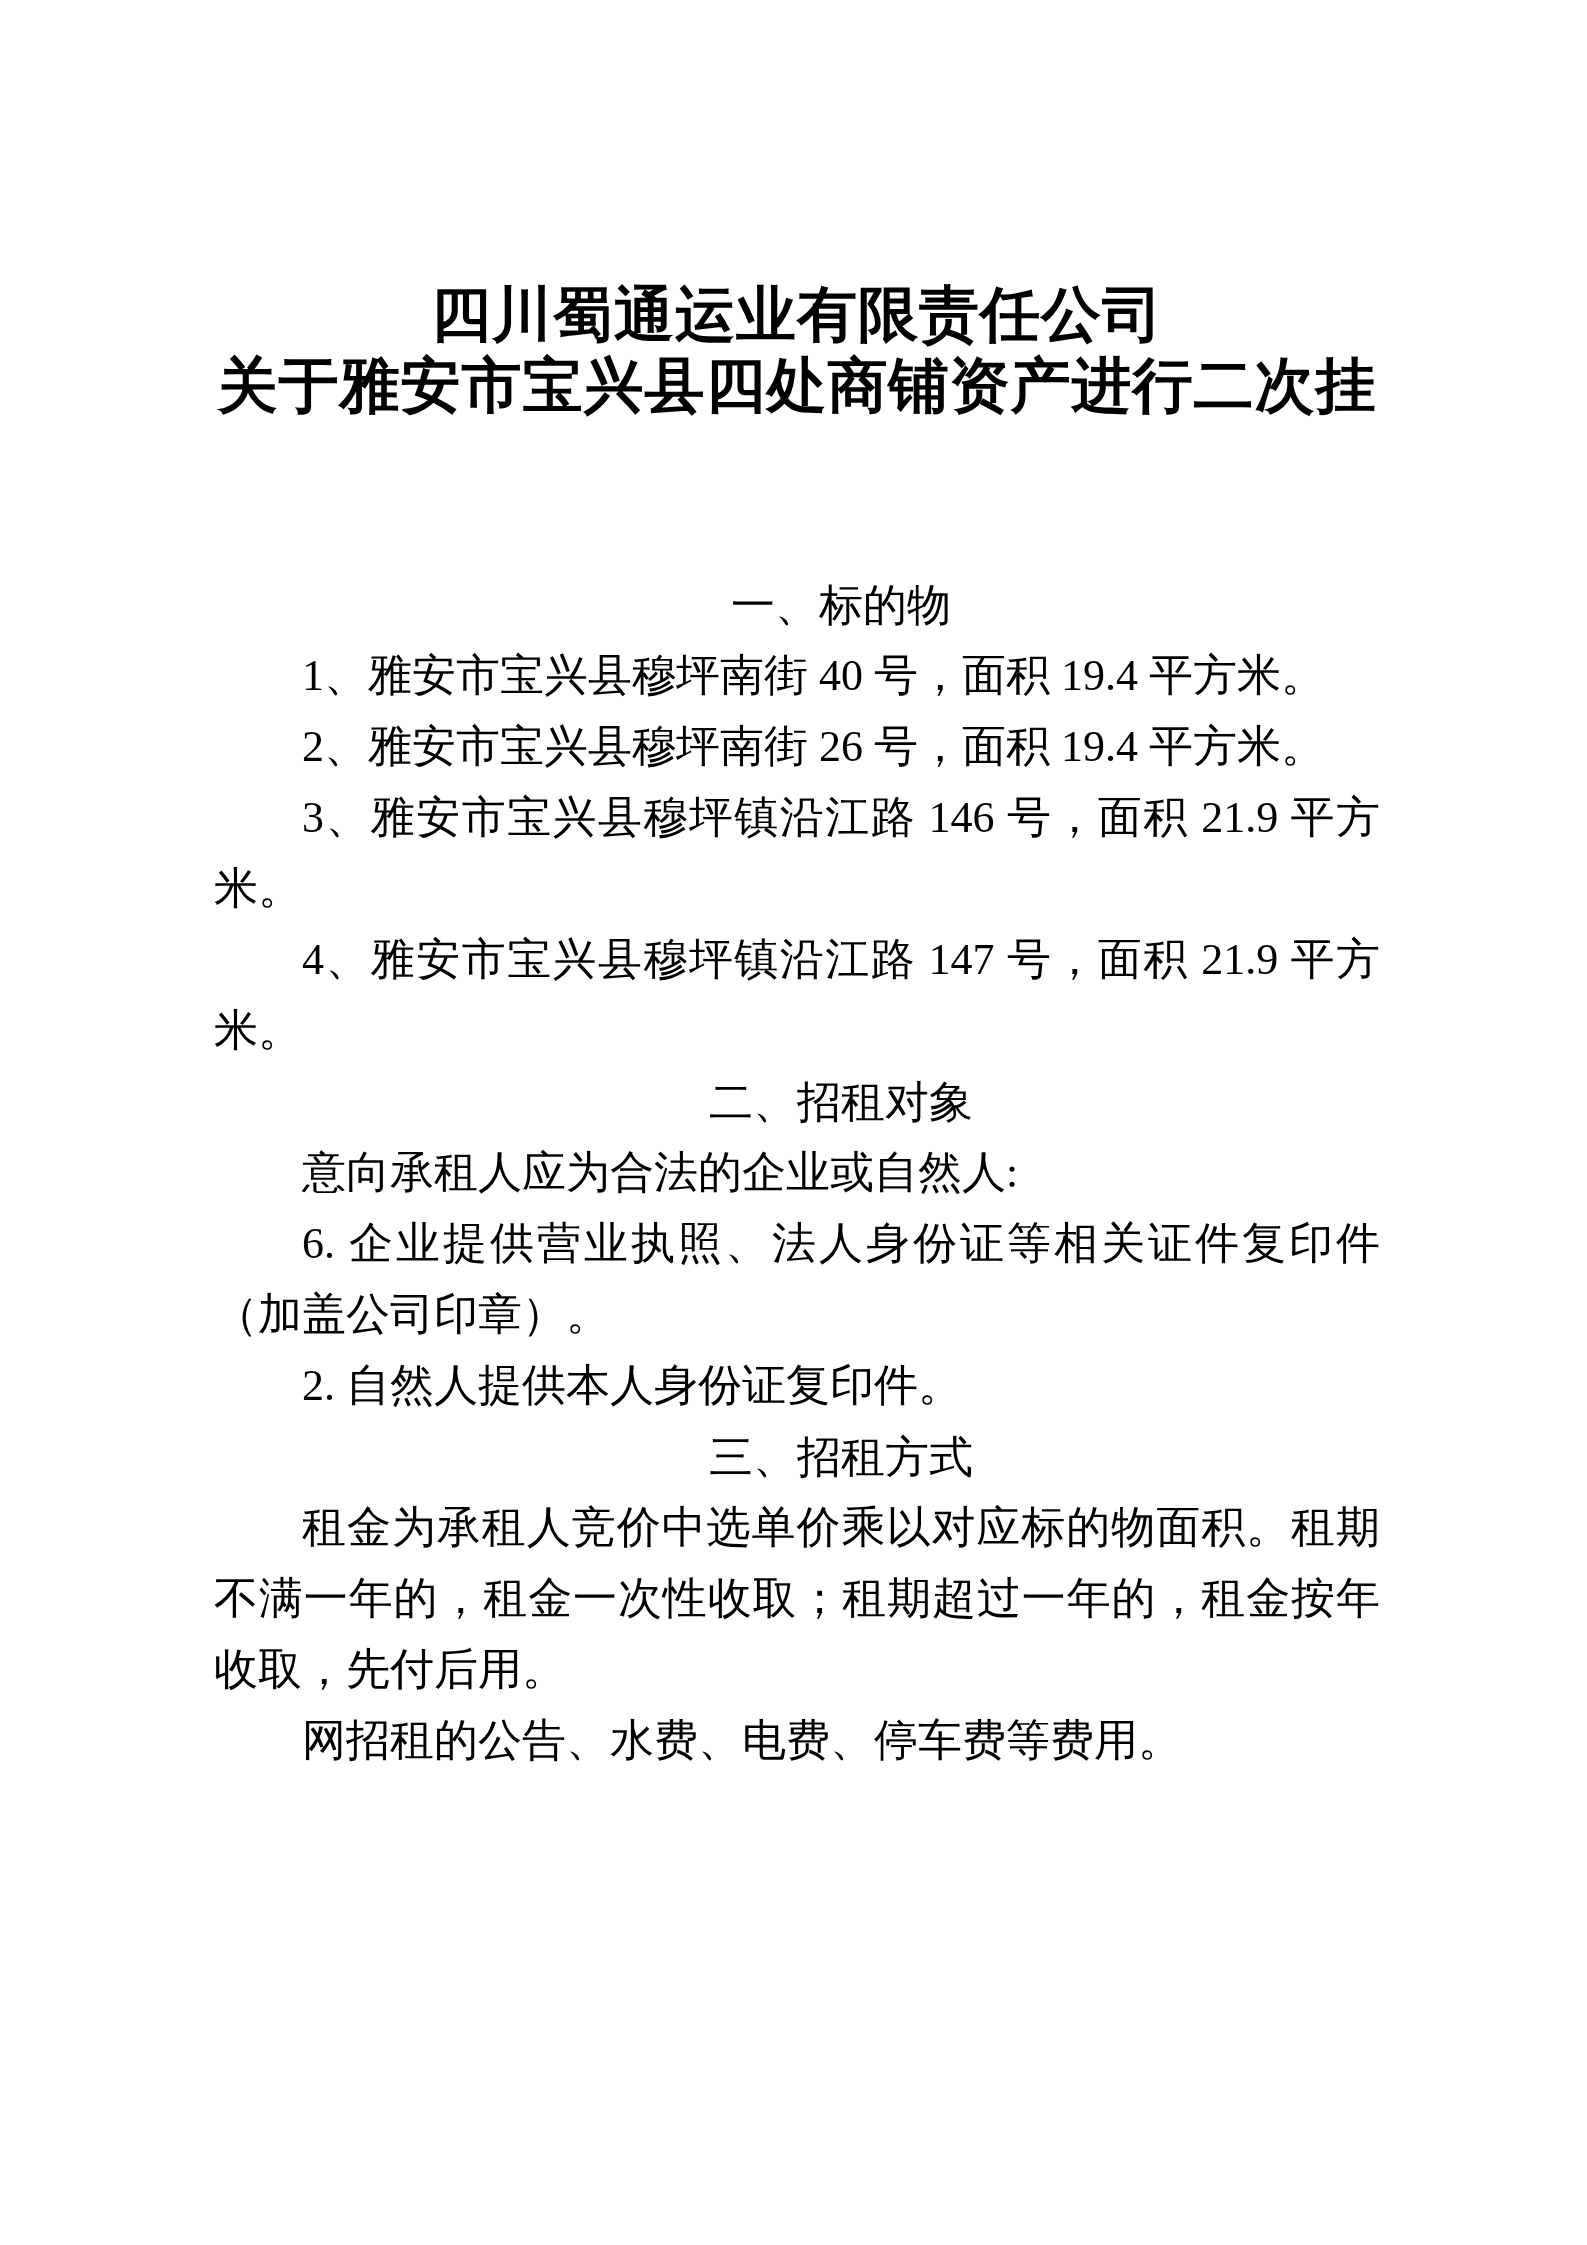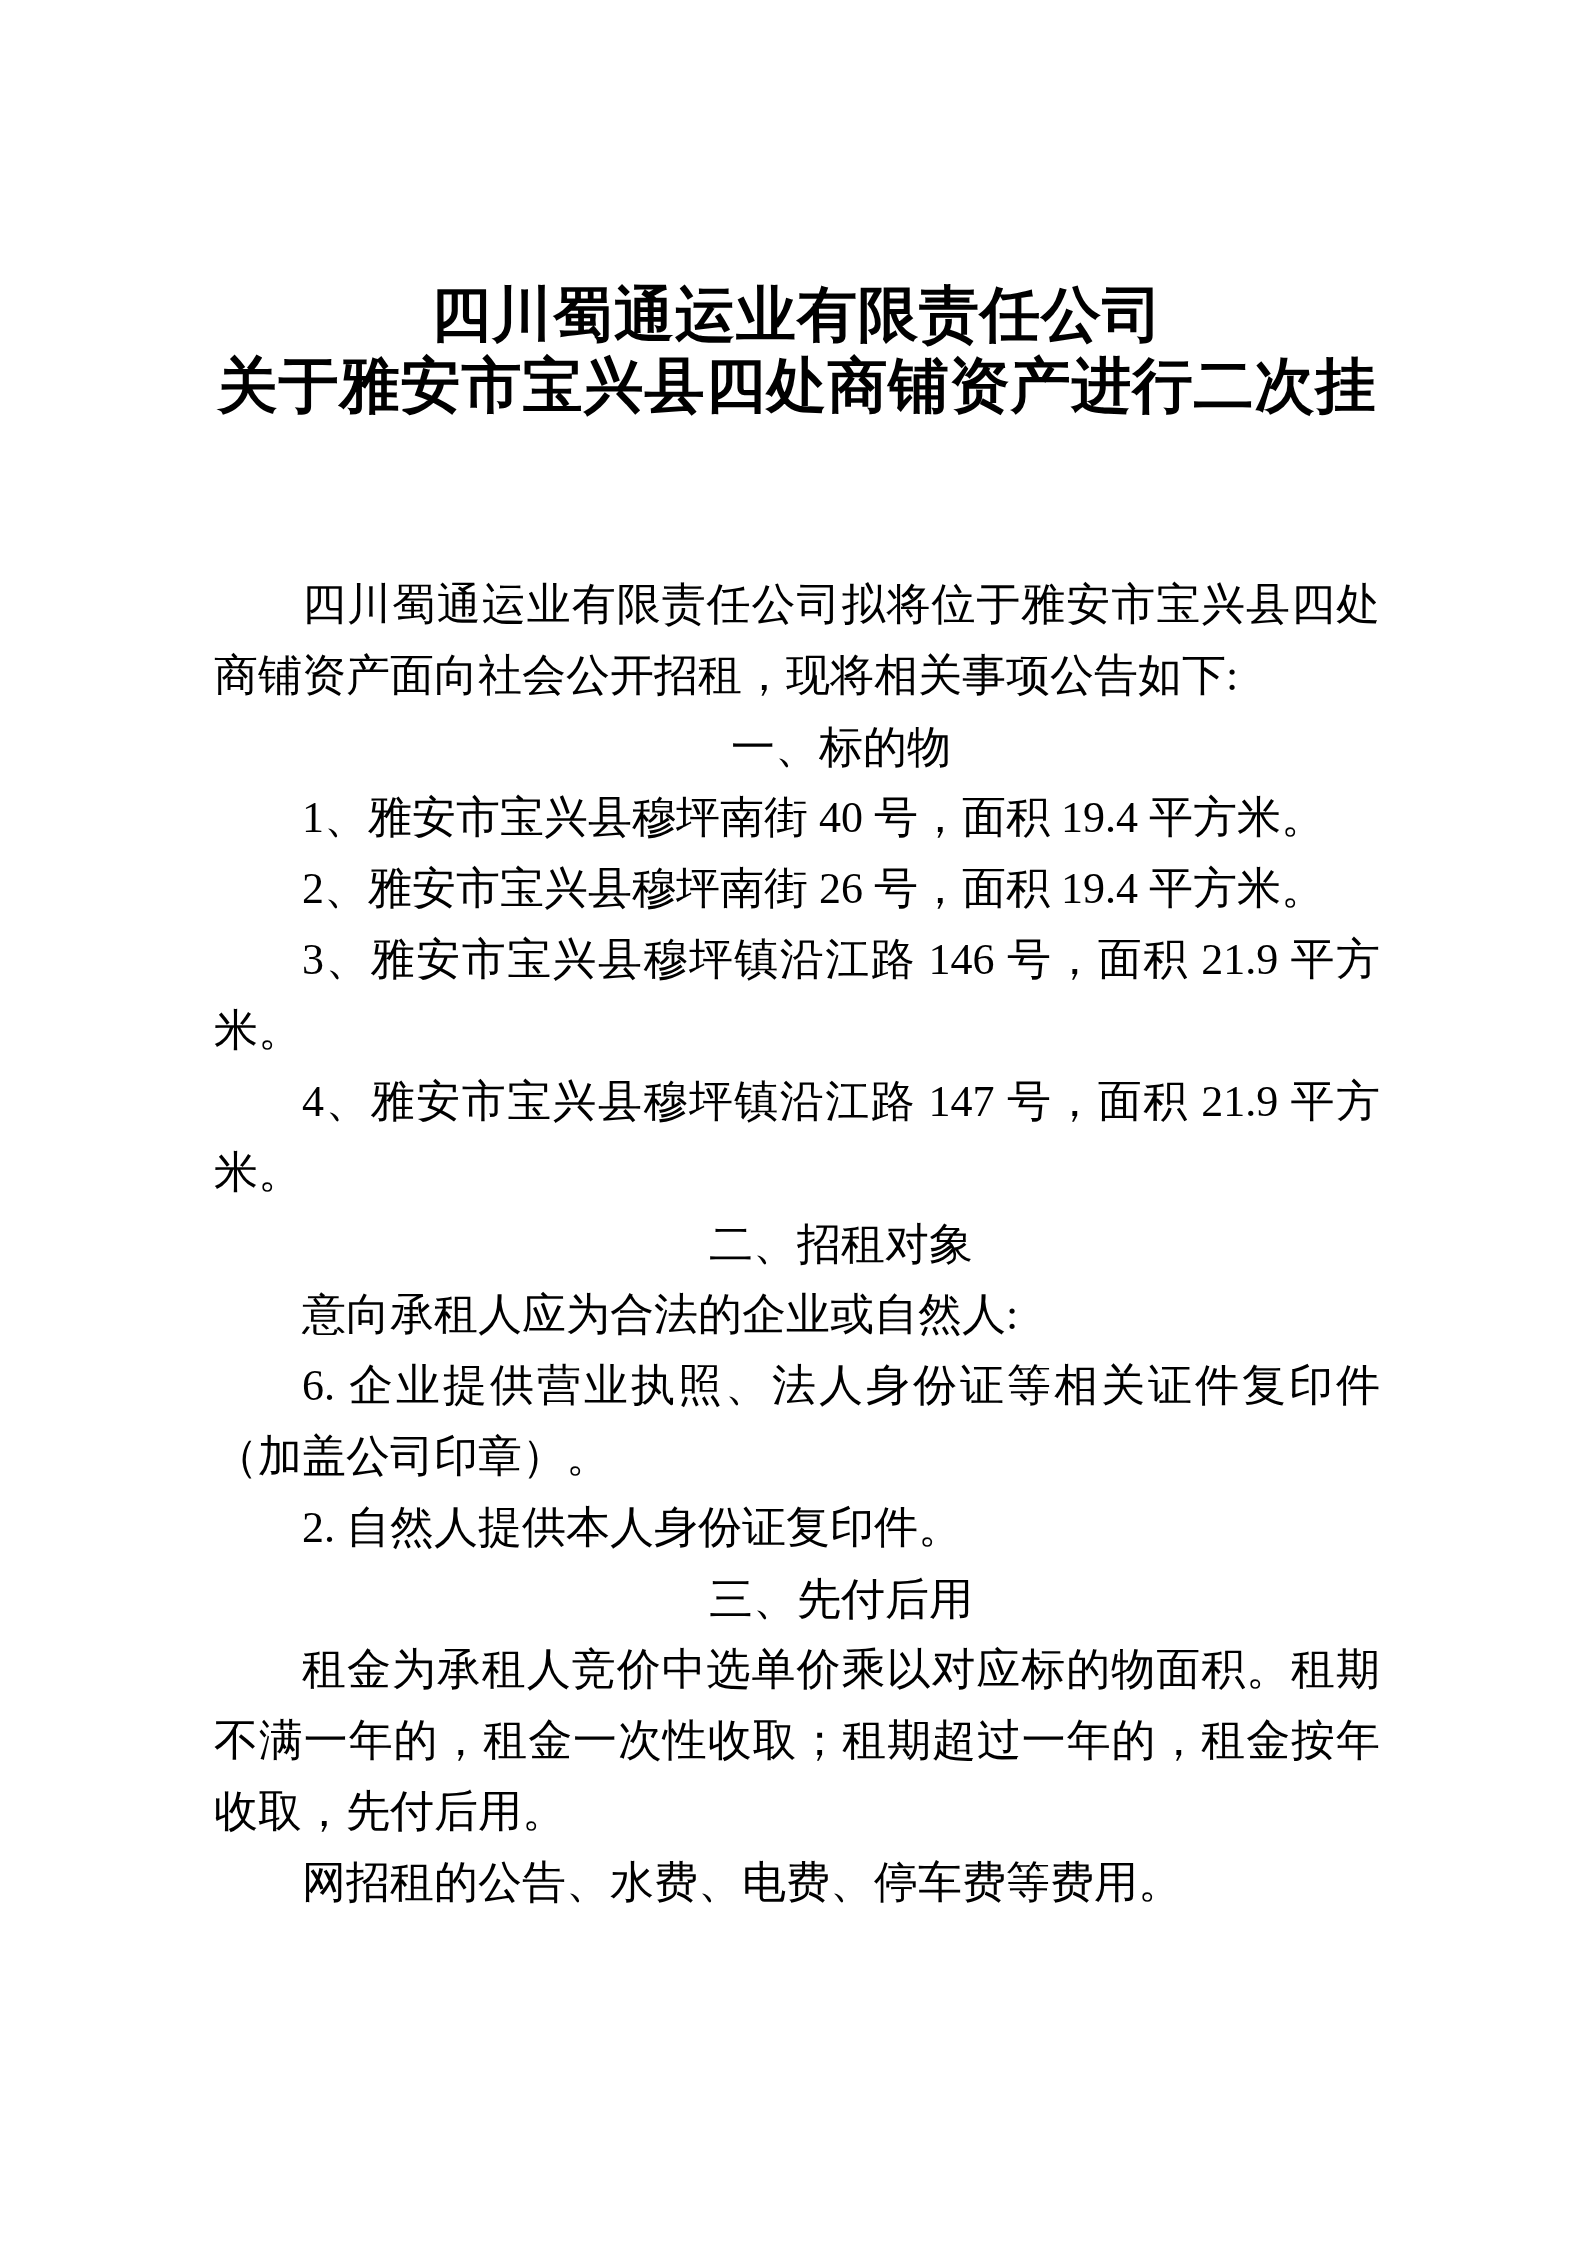--- a/index.html
+++ b/index.html
@@ -53,28 +53,27 @@
 <body>
 
 <div class="page">
 
   <div class="title-block">
     <div>四川蜀通运业有限责任公司</div>
     <div>关于雅安市宝兴县四处商铺资产进行二次挂</div>
   </div>
 
   <div class="content">
-    <p class="body">四川蜀通运业有限责任公司拟将位于雅安市宝兴县四处商铺资产面向社会公开招租，现将相关事项公告如下:</p>
     <p class="heading">一、标的物</p>
     <p class="body">1、雅安市宝兴县穆坪南街 40 号，面积 19.4 平方米。</p>
     <p class="body">2、雅安市宝兴县穆坪南街 26 号，面积 19.4 平方米。</p>
     <p class="body">3、雅安市宝兴县穆坪镇沿江路 146 号，面积 21.9 平方米。</p>
     <p class="body">4、雅安市宝兴县穆坪镇沿江路 147 号，面积 21.9 平方米。</p>
     <p class="heading">二、招租对象</p>
     <p class="body">意向承租人应为合法的企业或自然人:</p>
     <p class="body">6. 企业提供营业执照、法人身份证等相关证件复印件（加盖公司印章）。</p>
     <p class="body">2. 自然人提供本人身份证复印件。</p>
-    <p class="heading">三、先付后用</p>
+    <p class="heading">三、招租方式</p>
     <p class="body">租金为承租人竞价中选单价乘以对应标的物面积。租期不满一年的，租金一次性收取；租期超过一年的，租金按年收取，先付后用。</p>
     <p class="body">网招租的公告、水费、电费、停车费等费用。</p>
   </div>
 
 </div>
 
 </body></html>

